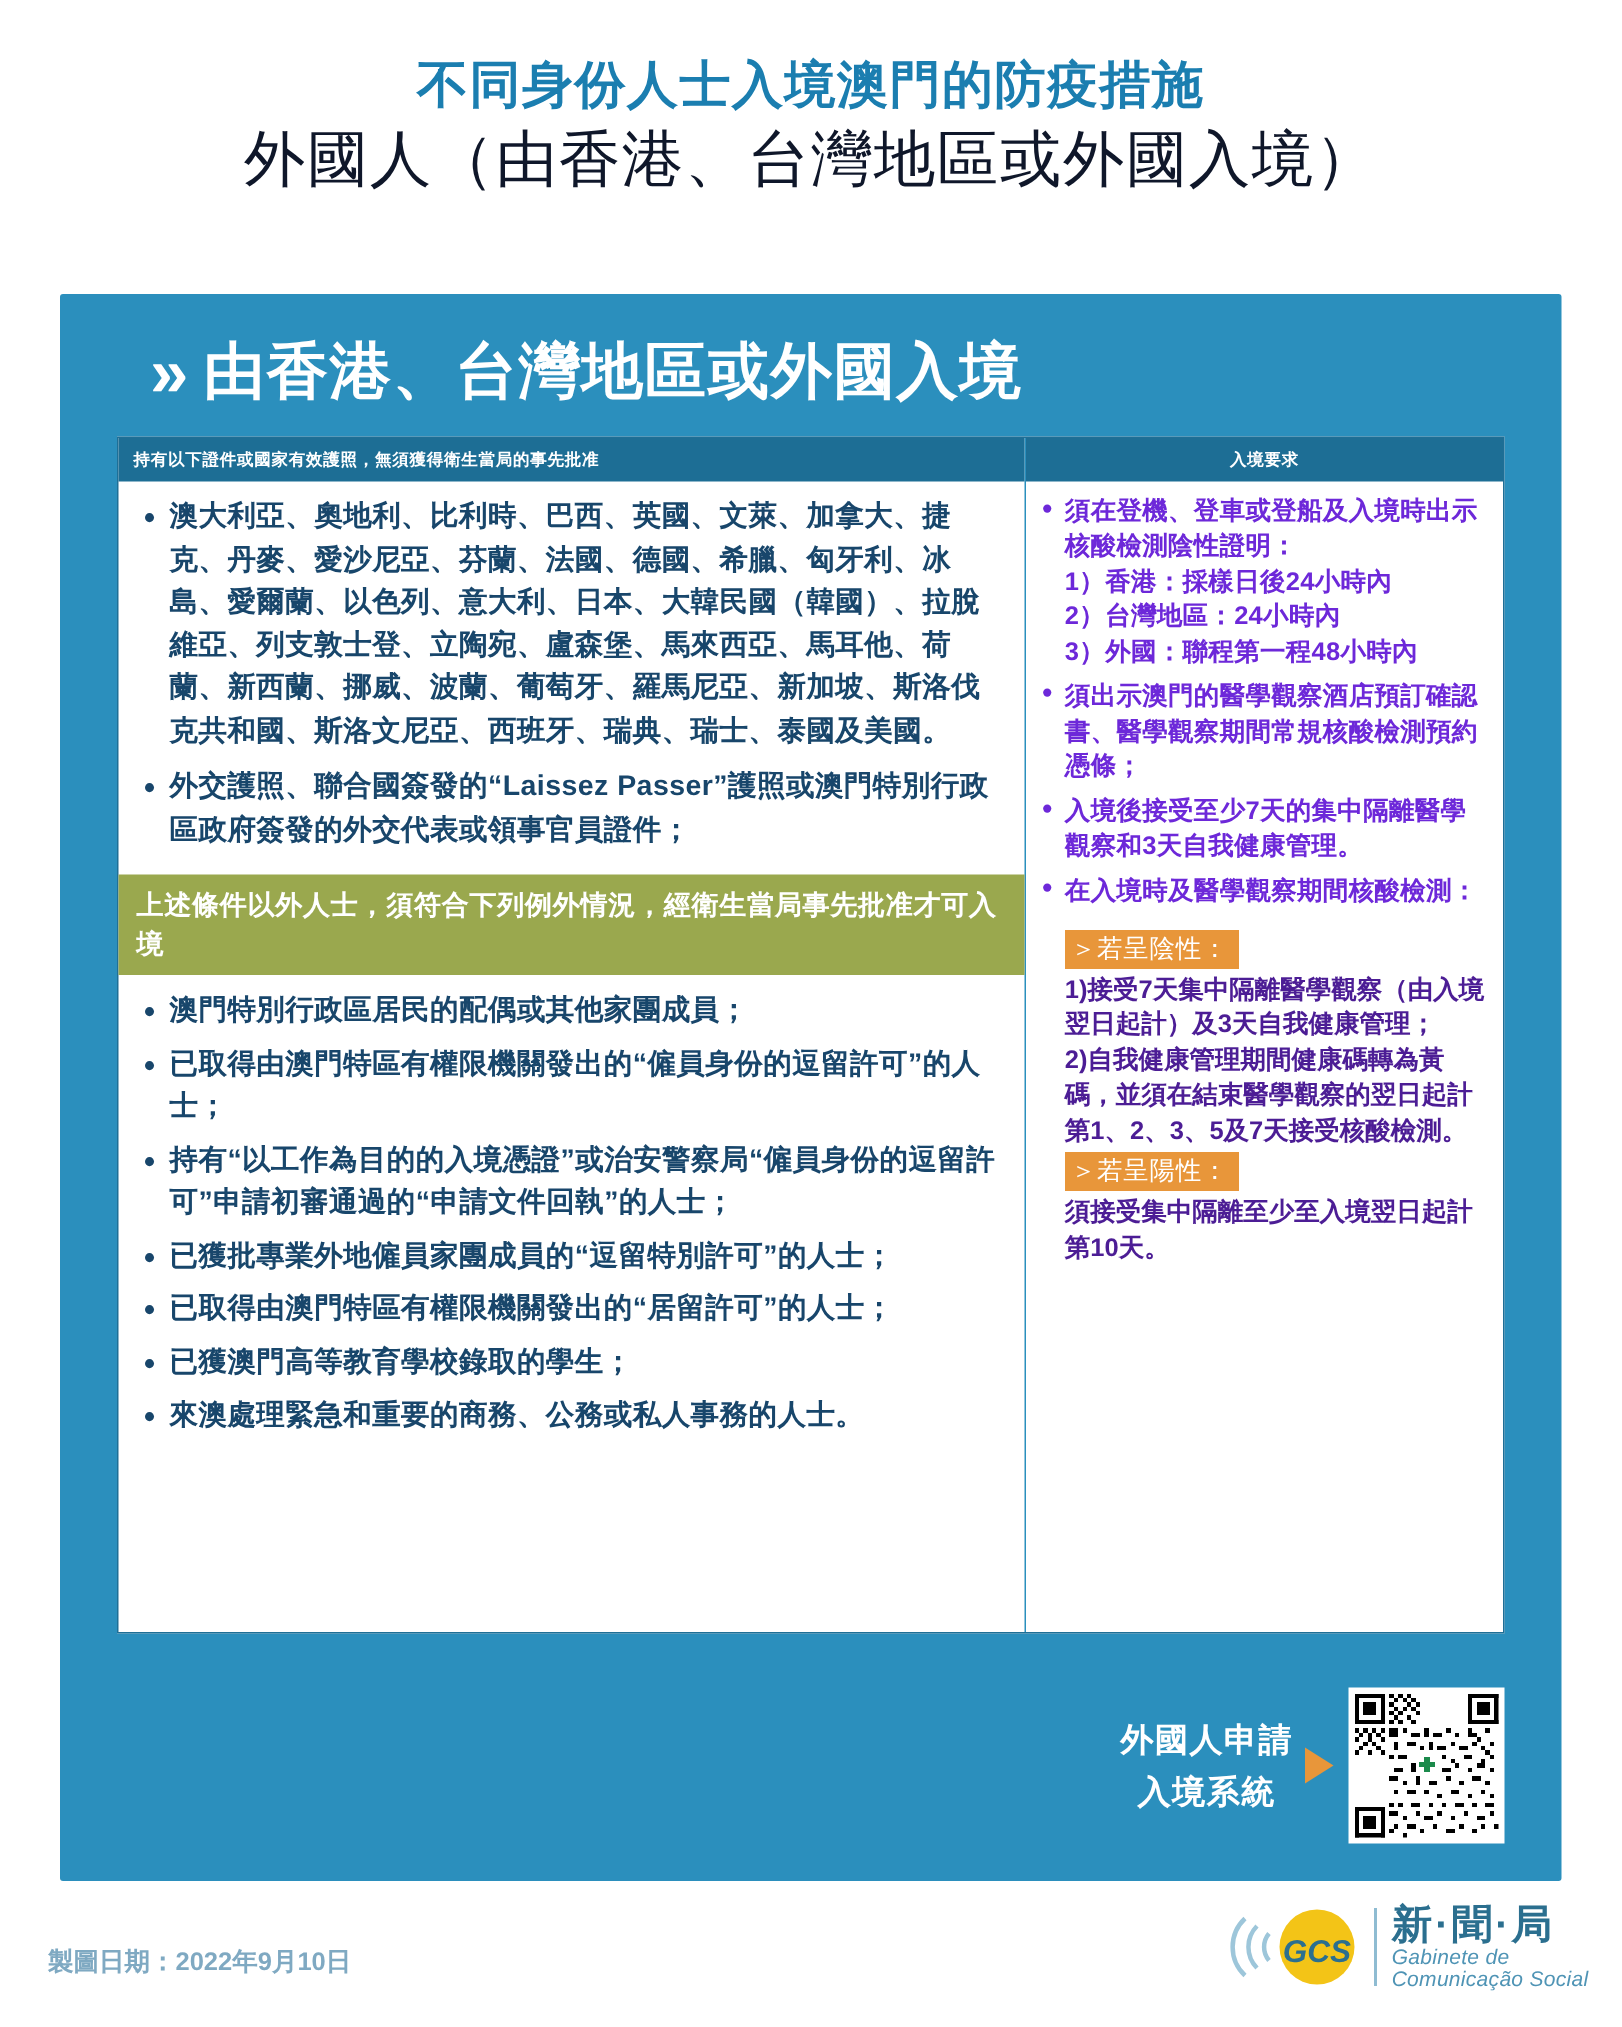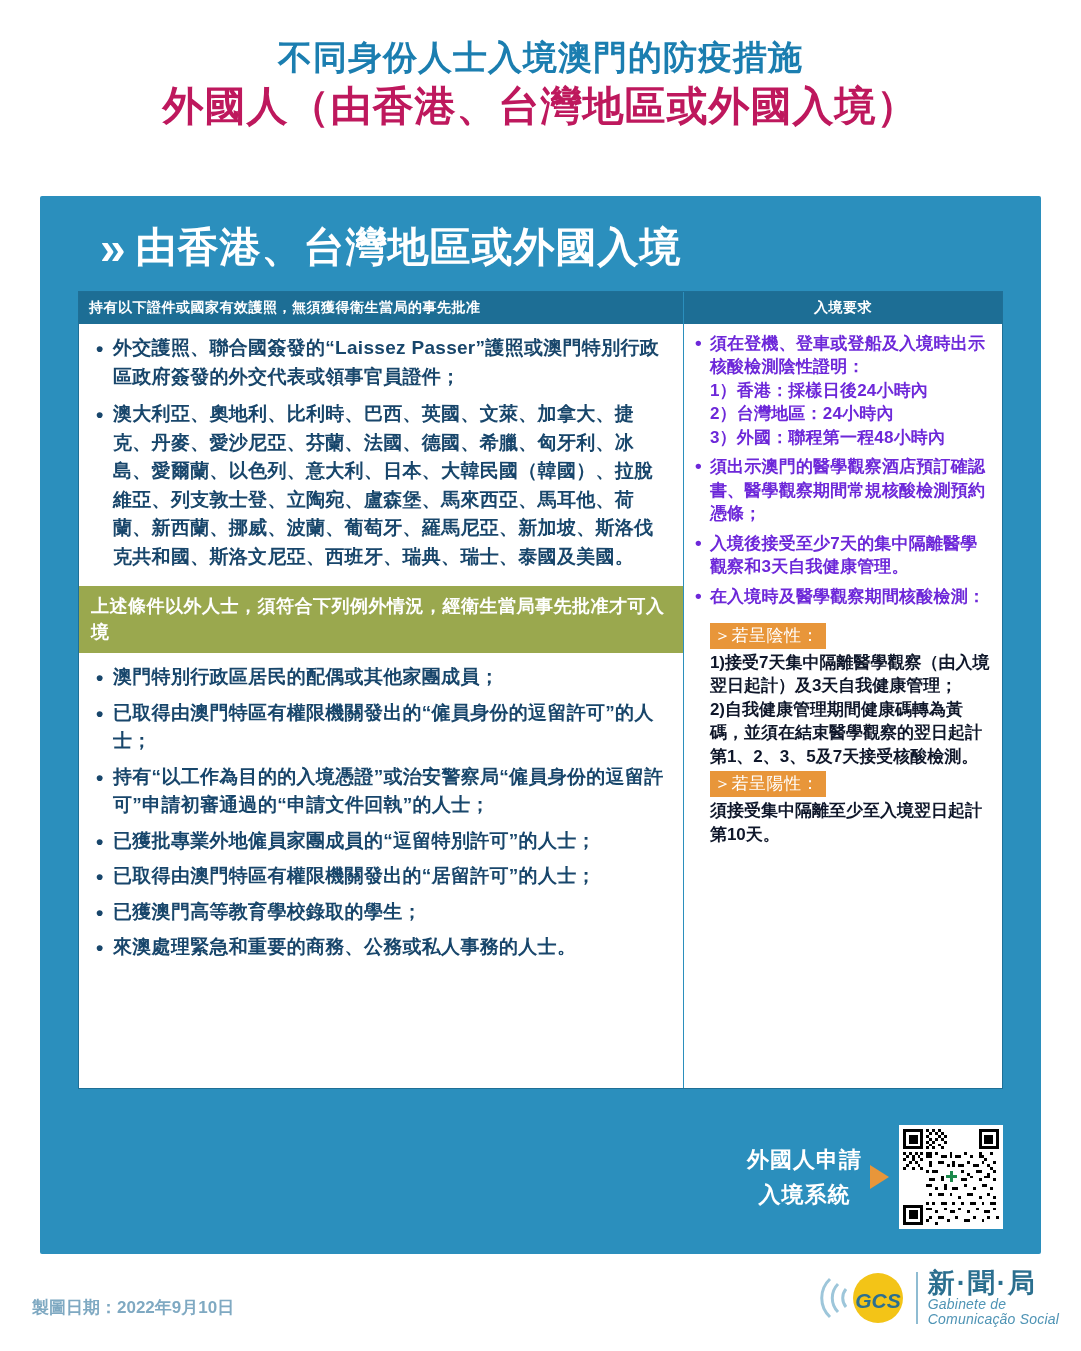--- a/index.html
+++ b/index.html
@@ -21,22 +21,22 @@
   }
   .header-line1 {
     font-size: 34px;
     font-weight: bold;
     color: #1b7eb0;
     letter-spacing: 1px;
     line-height: 1.25;
   }
   .header-line2 {
     font-size: 41px;
-    font-weight: bold;
-    color: #be185d;
+    font-weight: normal;
+    color: #0f172a;
     letter-spacing: 1px;
     line-height: 1.25;
     margin-top: 2px;
   }
 
   
   .card {
     position: absolute;
     left: 40px;
     top: 196px;
@@ -72,21 +72,21 @@
     border: 1px solid #1f6f96;
     display: flex;
     height: 798px;
   }
   .col-left { width: 618px; border-right: 1px solid #2b8fbd; }
   .col-right { width: 325px; }
 
   .col-head {
     background: #1d6e95;
     color: #ffffff;
-    font-size: 14px;
+    font-size: 11px;
     font-weight: bold;
     padding: 7px 10px;
     letter-spacing: 0.5px;
   }
   .col-head.center { text-align: center; }
 
   .subhead {
     background: #9aa84e;
     color: #ffffff;
     font-size: 18px;
@@ -156,21 +156,21 @@
     font-size: 17px;
     font-weight: normal;
     padding: 1px 7px 2px 4px;
     margin: 3px 0 2px 0;
     letter-spacing: 0.5px;
   }
   .plain {
     font-size: 17px;
     line-height: 1.38;
     font-weight: bold;
-    color: #0f172a;
+    color: #4c1d95;
     margin-left: 0;
   }
   .rbody { padding: 0 8px 6px 26px; }
 
   
   .qr-area {
     position: absolute;
     left: 38px;
     right: 38px;
     bottom: 18px;
@@ -259,22 +259,22 @@
     <span class="chev">»</span>
     <span class="card-title-text">由香港、台灣地區或外國入境</span>
   </div>
 
   <div class="table">
 
     <div class="col-left">
       <div class="col-head">持有以下證件或國家有效護照，無須獲得衛生當局的事先批准</div>
 
       <ul class="blist">
+        <li>澳大利亞、奧地利、比利時、巴西、英國、文萊、加拿大、捷克、丹麥、愛沙尼亞、芬蘭、法國、德國、希臘、匈牙利、冰島、愛爾蘭、以色列、意大利、日本、大韓民國（韓國）、拉脫維亞、列支敦士登、立陶宛、盧森堡、馬來西亞、馬耳他、荷蘭、新西蘭、挪威、波蘭、葡萄牙、羅馬尼亞、新加坡、斯洛伐克共和國、斯洛文尼亞、西班牙、瑞典、瑞士、泰國及美國。</li>
         <li>外交護照、聯合國簽發的“Laissez Passer”護照或澳門特別行政區政府簽發的外交代表或領事官員證件；</li>
-        <li>澳大利亞、奧地利、比利時、巴西、英國、文萊、加拿大、捷克、丹麥、愛沙尼亞、芬蘭、法國、德國、希臘、匈牙利、冰島、愛爾蘭、以色列、意大利、日本、大韓民國（韓國）、拉脫維亞、列支敦士登、立陶宛、盧森堡、馬來西亞、馬耳他、荷蘭、新西蘭、挪威、波蘭、葡萄牙、羅馬尼亞、新加坡、斯洛伐克共和國、斯洛文尼亞、西班牙、瑞典、瑞士、泰國及美國。</li>
       </ul>
 
       <div class="subhead">上述條件以外人士，須符合下列例外情況，經衛生當局事先批准才可入境</div>
 
       <ul class="blist tight">
         <li>澳門特別行政區居民的配偶或其他家團成員；</li>
         <li>已取得由澳門特區有權限機關發出的“僱員身份的逗留許可”的人士；</li>
         <li>持有“以工作為目的的入境憑證”或治安警察局“僱員身份的逗留許可”申請初審通過的“申請文件回執”的人士；</li>
         <li>已獲批專業外地僱員家團成員的“逗留特別許可”的人士；</li>
         <li>已取得由澳門特區有權限機關發出的“居留許可”的人士；</li>

